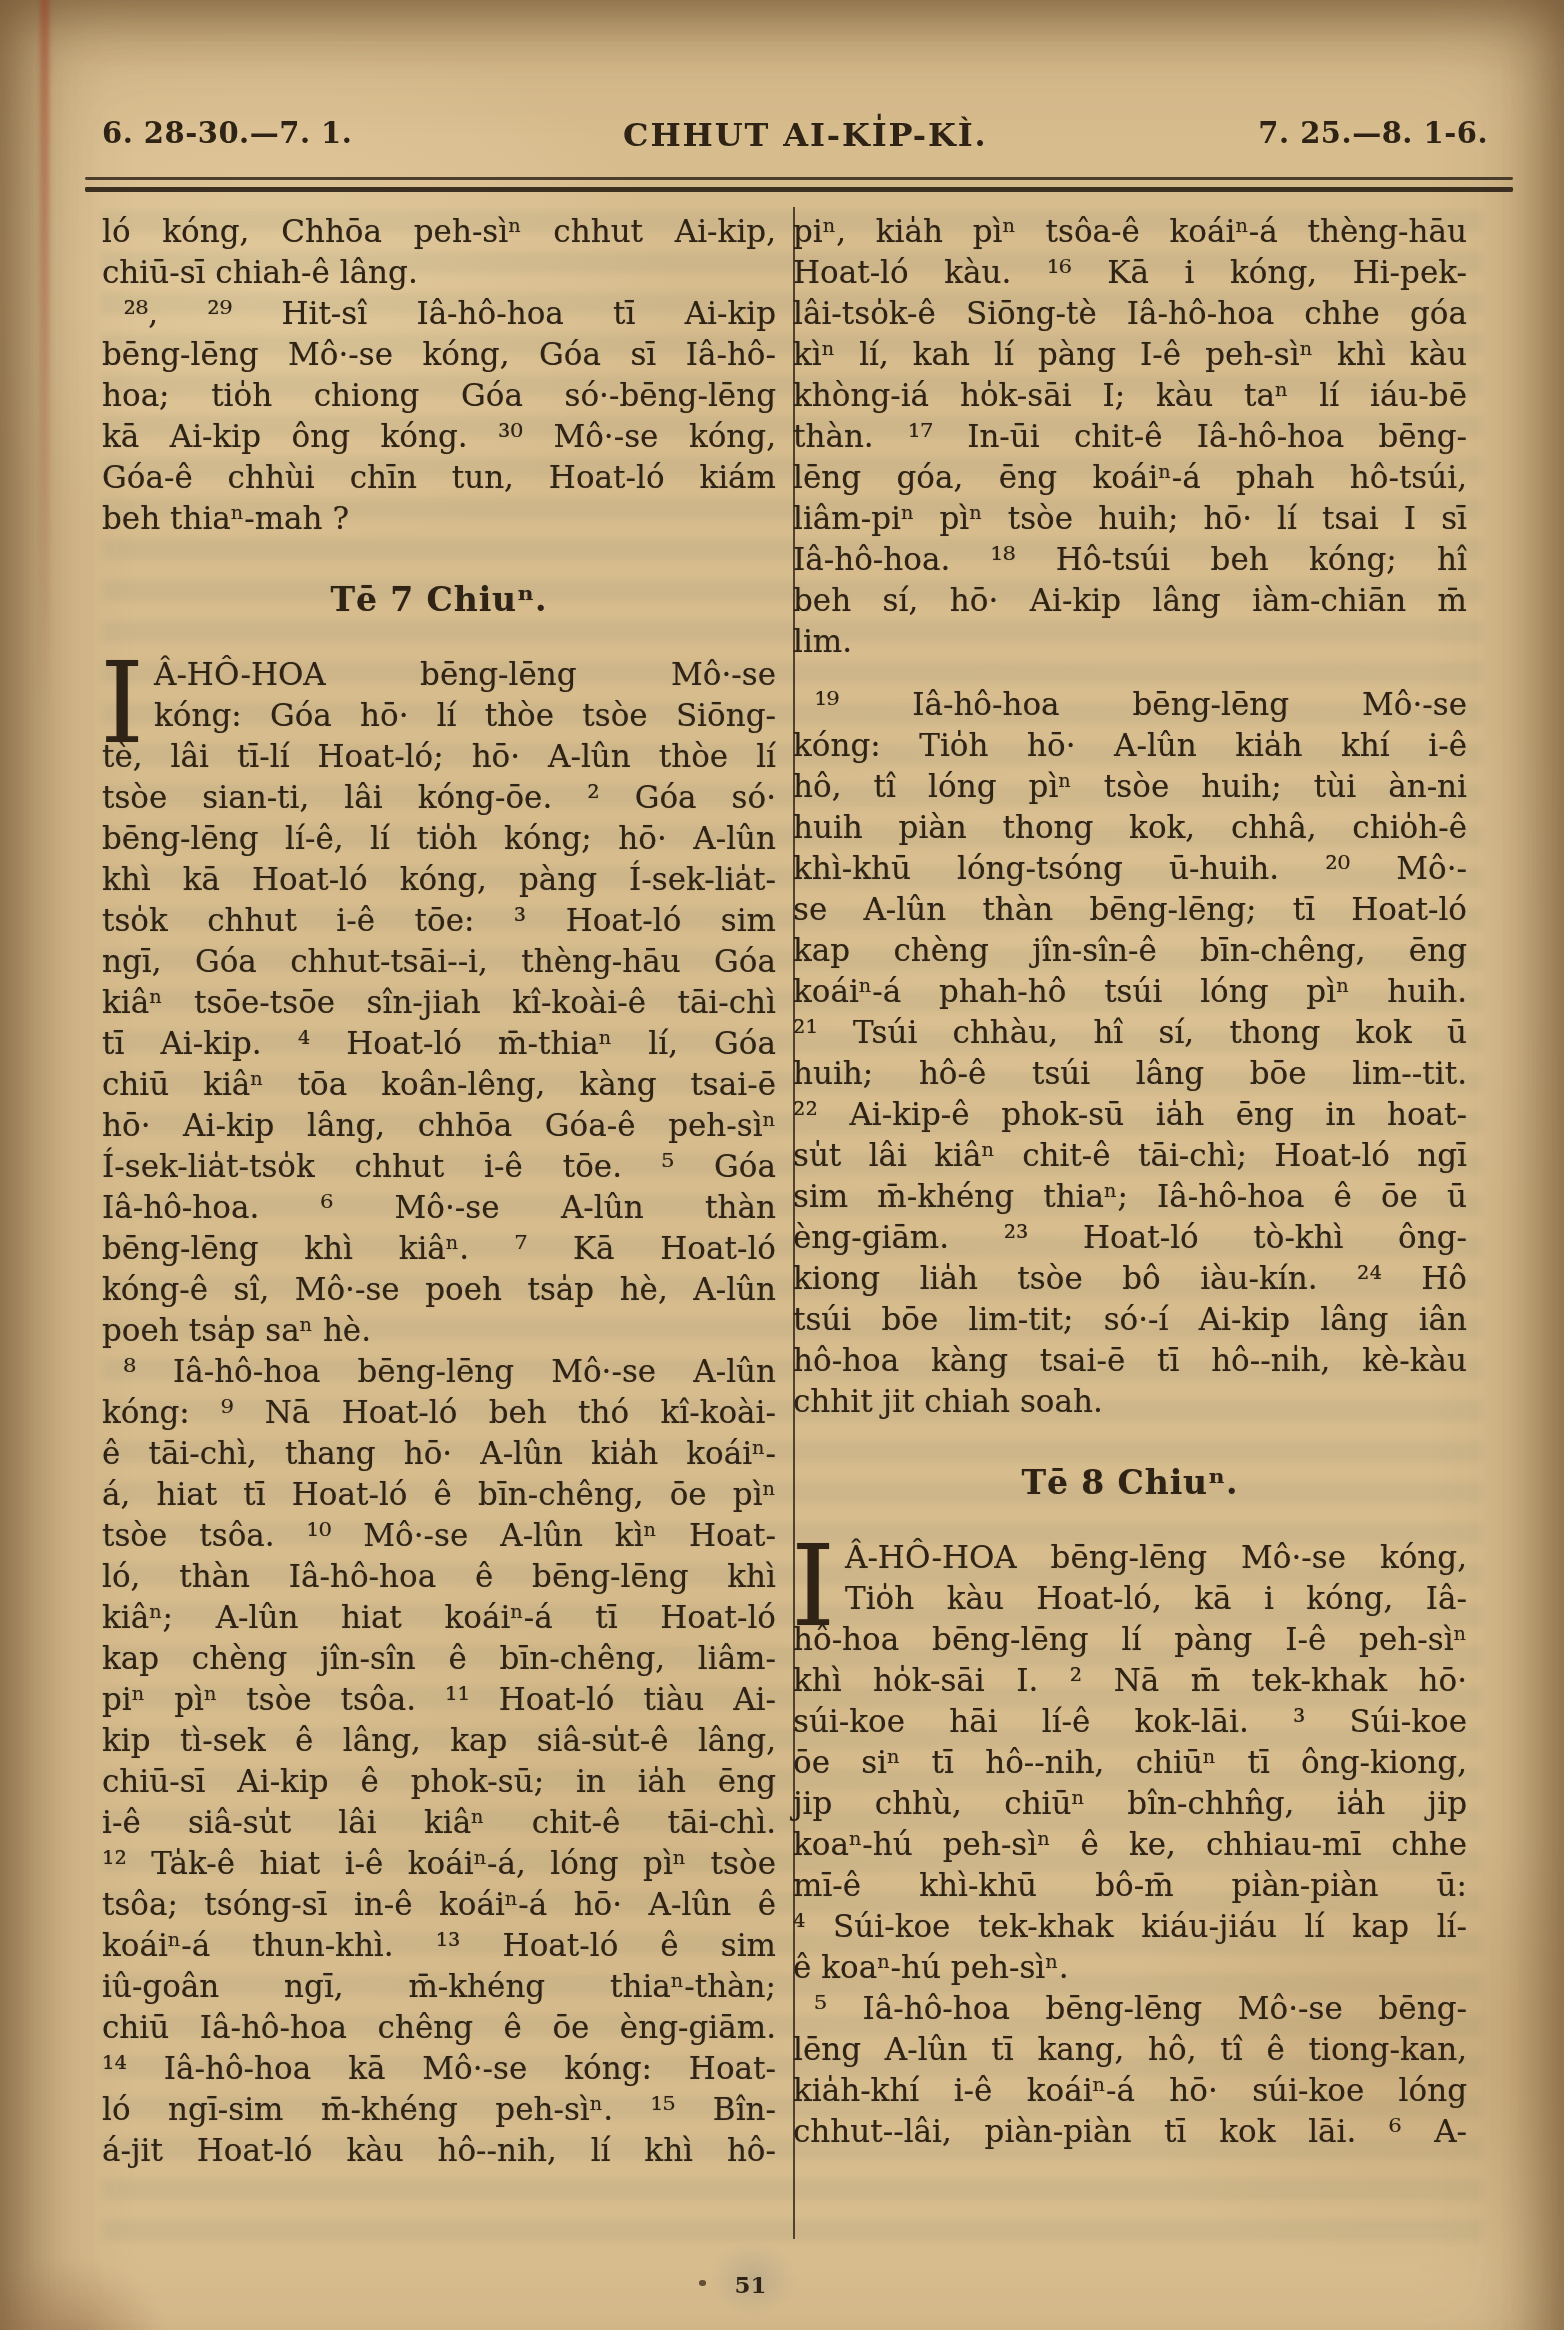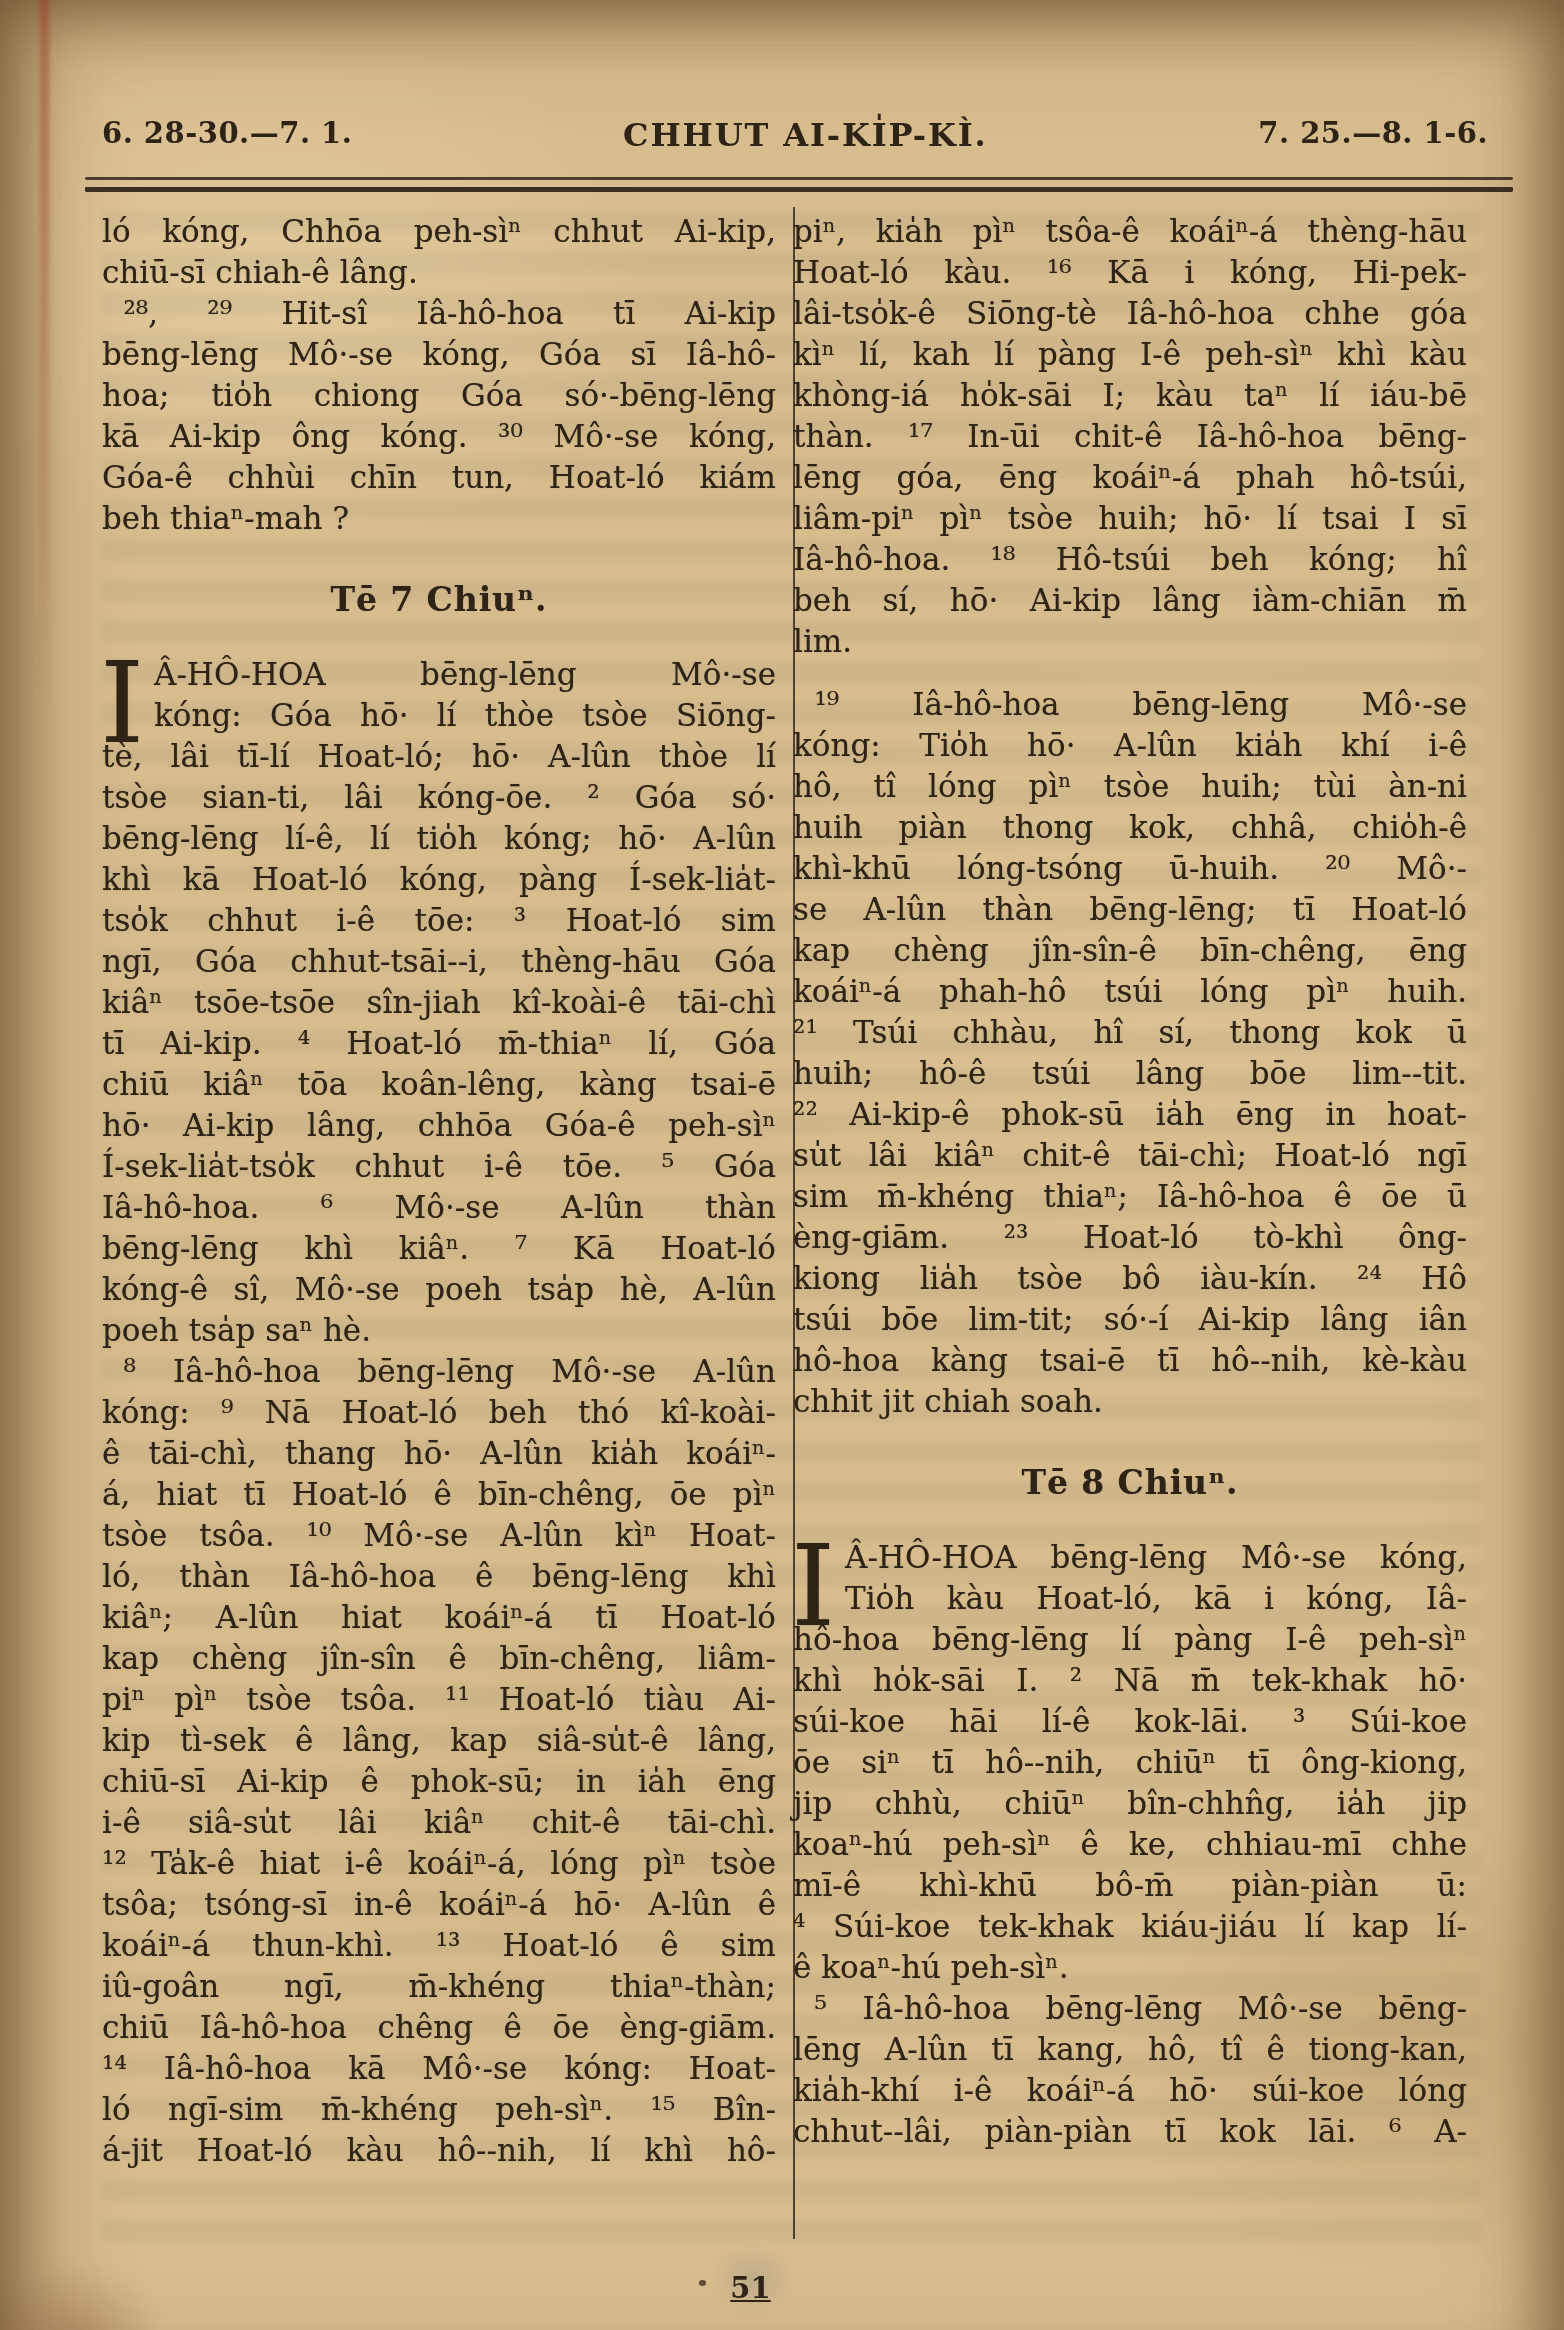--- a/index.html
+++ b/index.html
@@ -39,21 +39,21 @@
   .col{width:674px;font-size:31px;line-height:41px;text-shadow:0 0 0.9px rgba(46,35,21,.40);}
   .line{display:block;height:41px;text-align:justify;text-align-last:justify;overflow:visible;}
   .line.short{text-align-last:left;}
   .line.pad{padding-left:52px;}
   .para{margin:0;}
   .para.indent > .line:first-child{text-indent:21.4px;}
   .para.gap-before{margin-top:22.4px;}
   .para.drop{position:relative;}
   .dropcap{position:absolute;left:-1.9px;top:-7.5px;font-size:112px;line-height:112px;}
   .chapter-heading{text-align:center;font-weight:bold;font-size:33px;line-height:41px;margin:40px 0 34px;letter-spacing:0.9px;}
-  .page-number{position:absolute;left:718px;top:2271px;width:65px;text-align:center;font-weight:bold;font-size:29px;text-decoration:underline;}
+  .page-number{position:absolute;left:718px;top:2271px;width:65px;text-align:center;font-weight:bold;font-size:23px;}
   .edge-streak{position:absolute;left:40px;top:-14px;width:9.3px;height:727px;
     background:linear-gradient(180deg,rgba(158,62,38,.50),rgba(158,62,38,.22) 55%,rgba(158,62,38,0));filter:blur(1.9px);}
   .corner-stain{position:absolute;left:-28px;bottom:-28px;width:196px;height:177px;
     background:radial-gradient(closest-side,rgba(120,70,40,.40),transparent);filter:blur(4.7px);}
   .stamp-smudge{position:absolute;left:711px;top:2244px;width:84px;height:70px;
     background:radial-gradient(closest-side,rgba(80,105,125,.18),transparent);filter:blur(2.8px);}
   .speck{position:absolute;left:699px;top:2280px;width:6.5px;height:5.6px;background:rgba(60,42,25,.75);border-radius:50%;filter:blur(0.5px);}
 </style>
 </head>
 <body>

